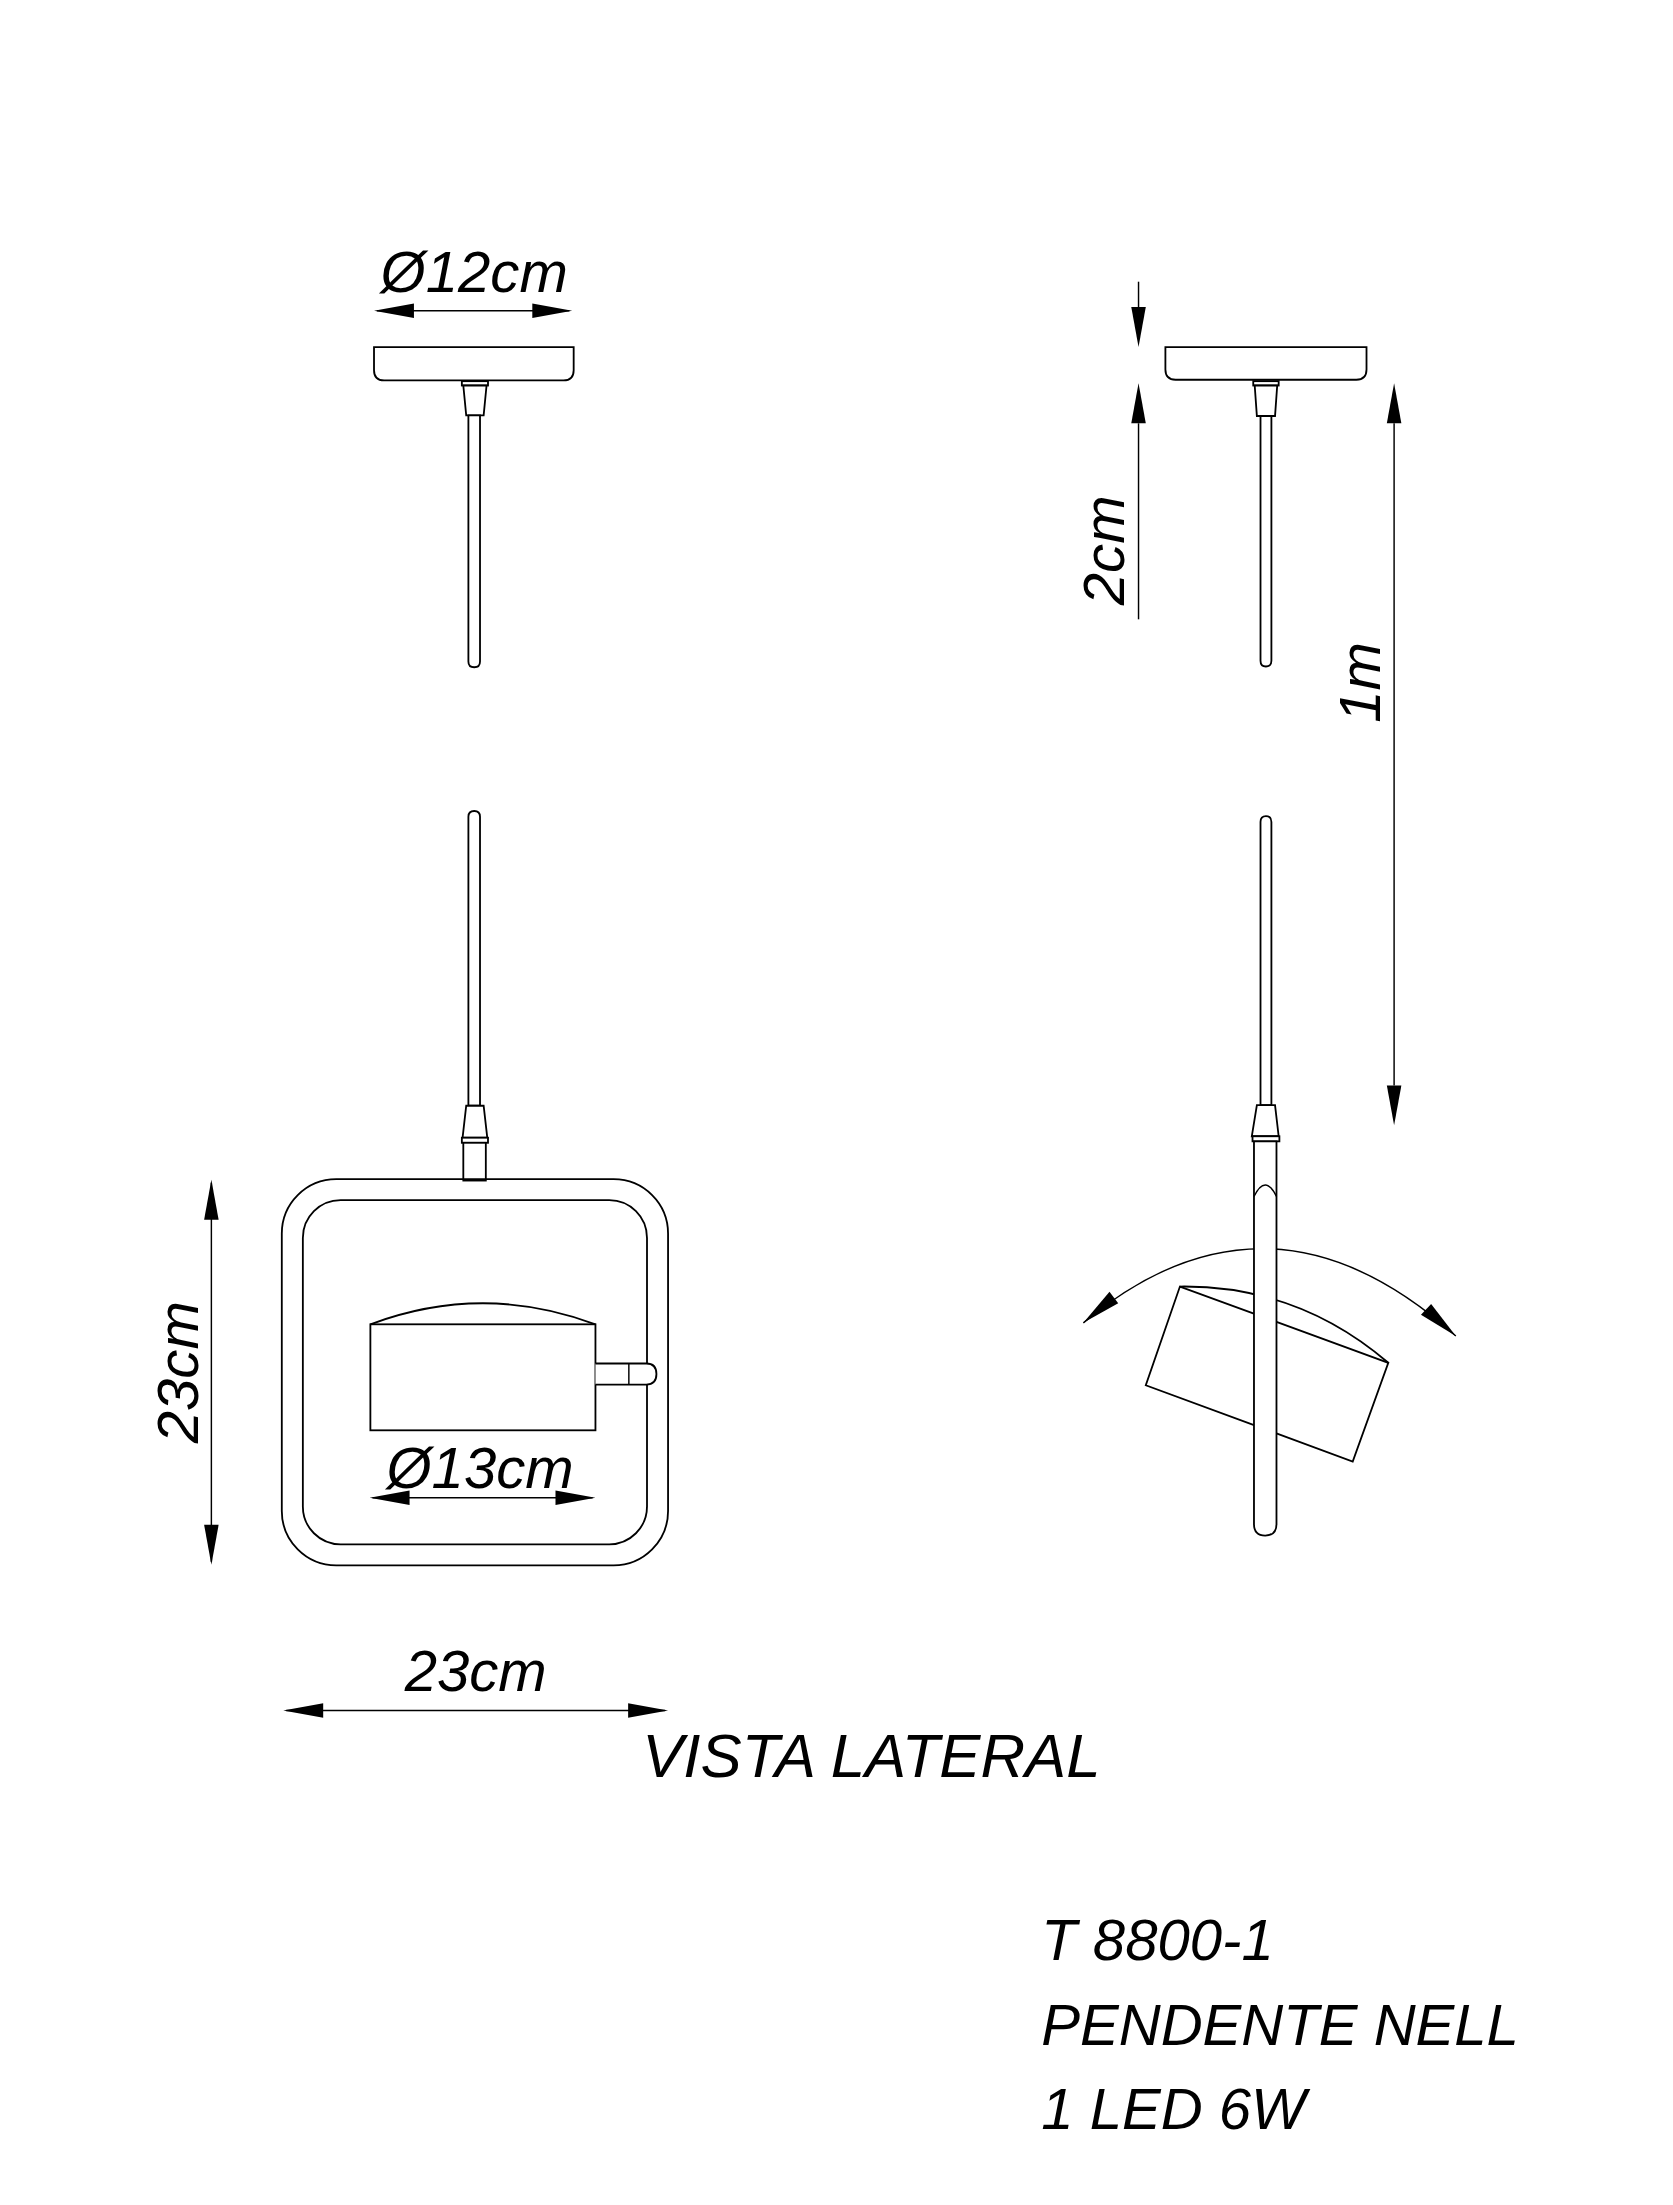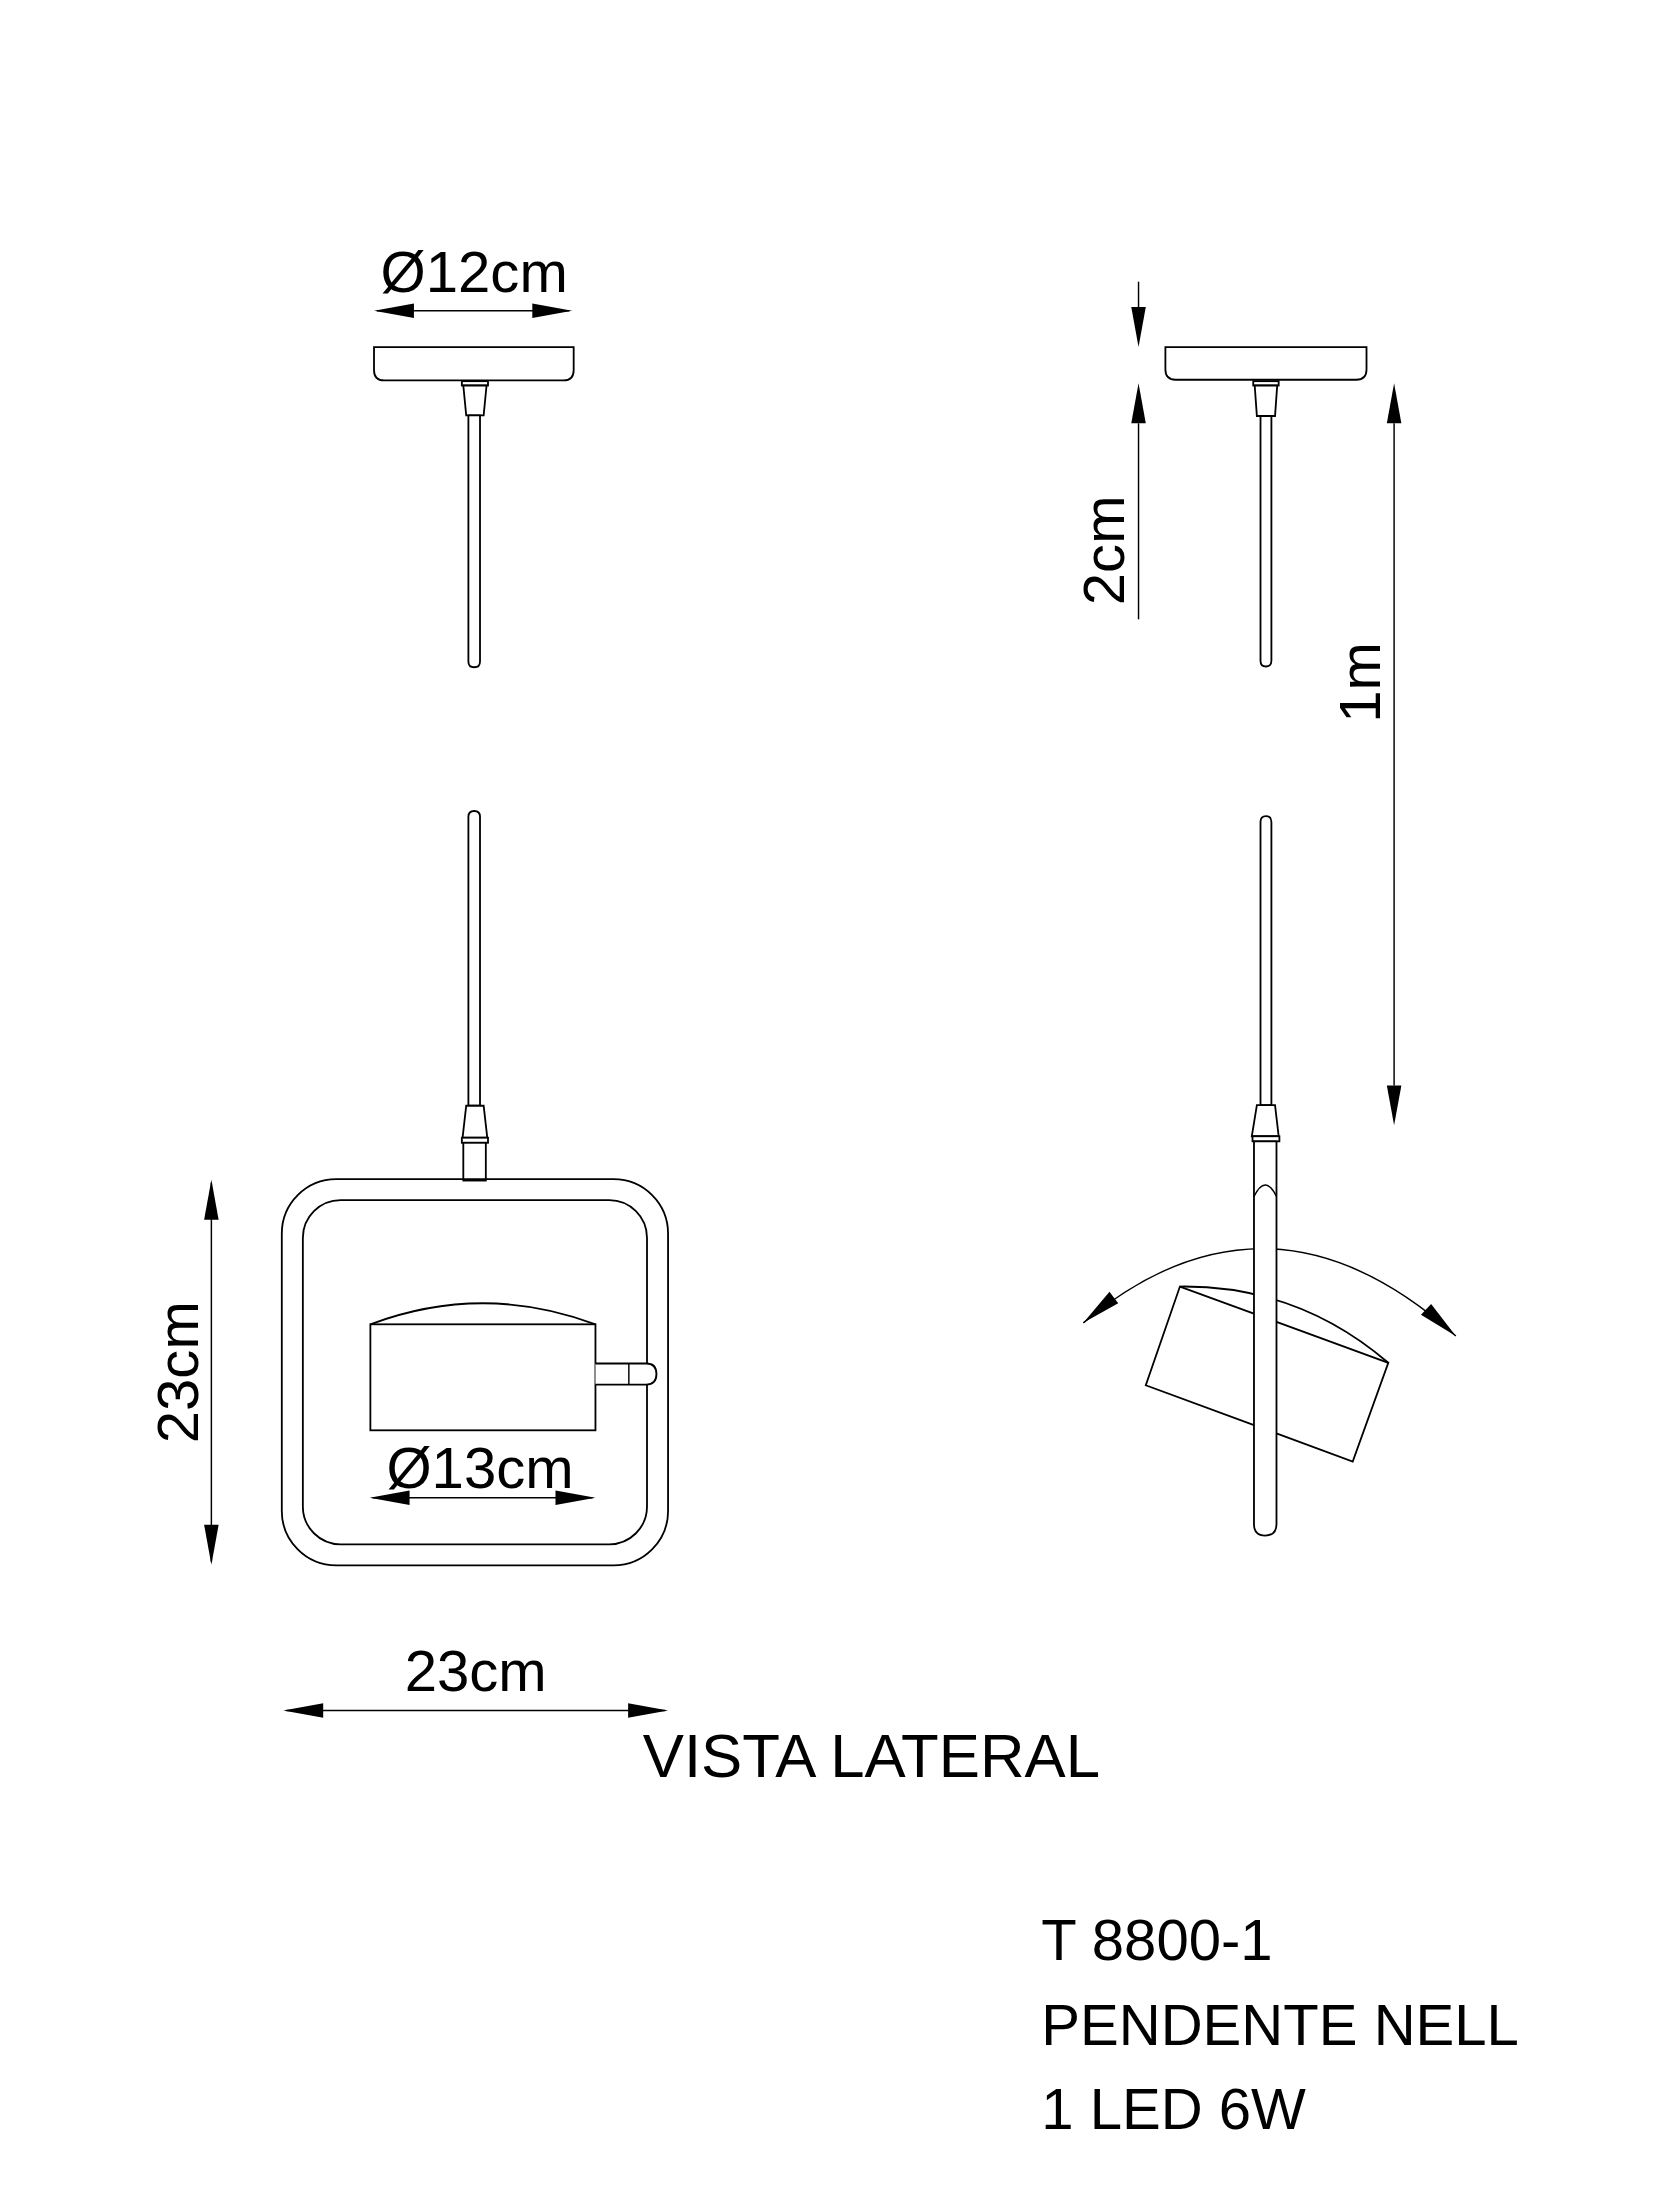--- a/index.html
+++ b/index.html
@@ -1,16 +1,16 @@
 <!DOCTYPE html>
 <html style="font-size:11.6px"><head>
 <meta charset="utf-8">
 <style>
   html,body{margin:0;padding:0;background:#ffffff;}
-  .sheet{position:relative;width:1673px;height:2205px;background:#ffffff;overflow:hidden;}
+  .sheet{position:relative;width:1673px;height:2205px;background:#ffffff;overflow:hidden;font-style:italic;}
   svg{display:block;}
   text{font-family:"Liberation Sans", sans-serif;fill:#000000;}
   .dimtext{font-size:80px;}
   .caption{font-size:85px;}
   .titleblock{font-size:80px;}
   .outline{fill:none;stroke:#000000;stroke-width:2.5;}
   .solidwhite{fill:#ffffff;stroke:#000000;stroke-width:2.5;}
   .thin{fill:none;stroke:#000000;stroke-width:2;}
   .ah{fill:#000000;stroke:none;}
 </style>

